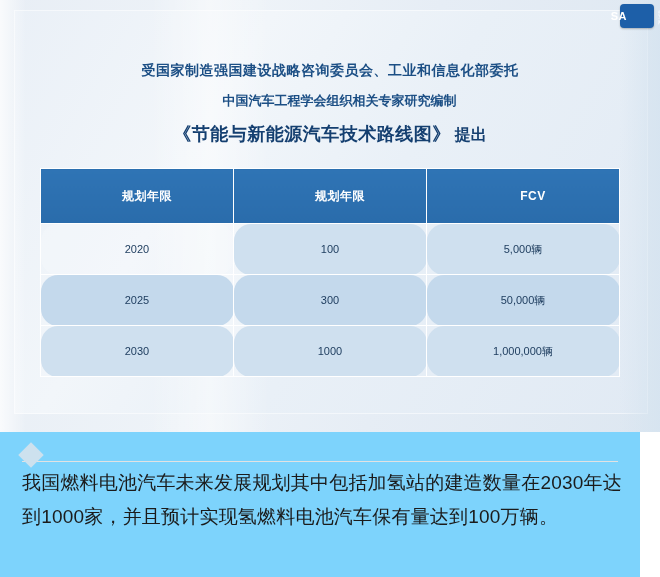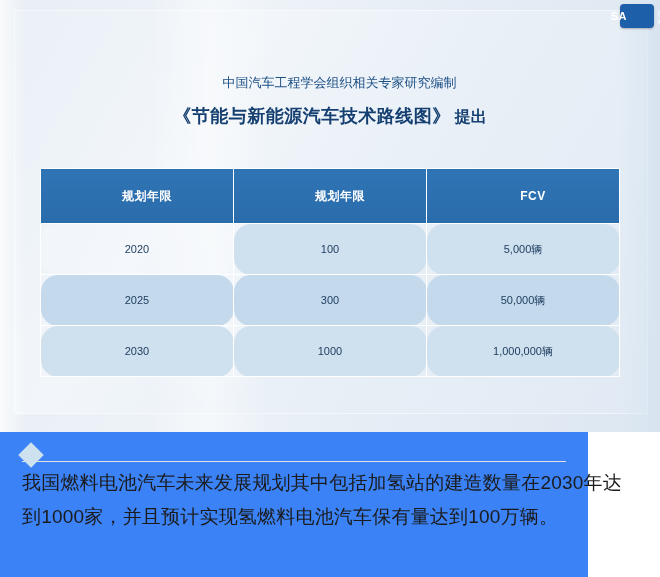--- a/index.html
+++ b/index.html
@@ -81,21 +81,21 @@
     color: #16497e;
   }
   .h-line1 {
     font-size: 14px;
     font-weight: bold;
     letter-spacing: 0.5px;
     color: #1c4f85;
   }
   .h-line2 {
     font-size: 13px;
-    font-weight: normal;
+    font-weight: bold;
     margin-top: 12px;
     color: #1c4f85;
     padding-left: 19px;
   }
   .h-line3 {
     margin-top: 12px;
     color: #143f70;
   }
   .h-line3 .big {
     font-size: 18px;
@@ -139,23 +139,23 @@
   }
   .table tbody tr:nth-child(2) td { background: #c4d9ec; }
   .table tbody tr:nth-child(3) td { background: #cfe0ef; }
   .table tbody td.c0 { background-color: rgba(255,255,255,0.18); }
 
   
   .caption-wrap {
     position: absolute;
     left: 0;
     top: 432px;
-    width: 588px;
+    width: 640px;
     height: 145px;
-    background: #3b82f6;
+    background: #7dd3fc;
   }
   .diamond {
     position: absolute;
     left: 22px;
     top: 14px;
     width: 18px;
     height: 18px;
     background: #cde1ee;
     transform: rotate(45deg);
   }
@@ -188,20 +188,21 @@
     <div class="glare g1"></div>
     <div class="glare g3"></div>
     <div class="glare g2"></div>
 
     <div class="badge">
       <span class="b1">SA</span>
       <span class="b2">搜车网</span>
     </div>
 
     <div class="headings">
+      <div class="h-line1">受国家制造强国建设战略咨询委员会、工业和信息化部委托</div>
       <div class="h-line2">中国汽车工程学会组织相关专家研究编制</div>
       <div class="h-line3">
         <span class="big">《节能与新能源汽车技术路线图》</span><span class="small">提出</span>
       </div>
     </div>
 
     <table class="table">
       <thead>
         <tr>
           <th>规划年限</th>

